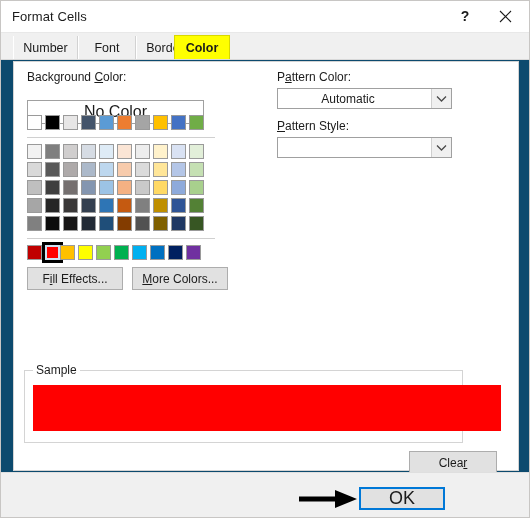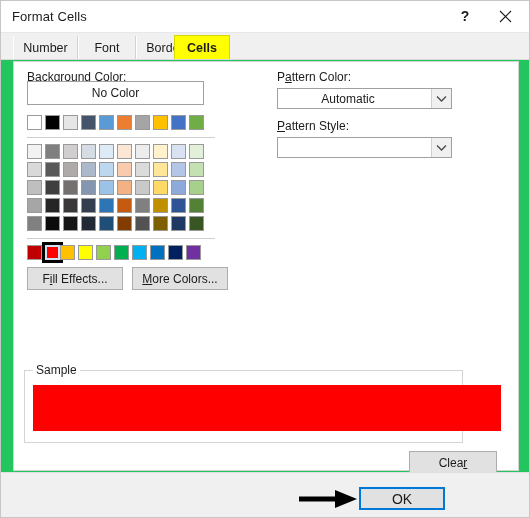--- a/index.html
+++ b/index.html
@@ -15,21 +15,21 @@
     color: #1a1a1a;
     overflow: hidden;
   }
 
   #dialog {
     position: relative;
     width: 530px;
     height: 518px;
     box-sizing: border-box;
     border: 1px solid #c8c6c4;
-    background: #22c55e;
+    background: #0c4a6e;
   }
 
   
   #titlebar {
     position: relative;
     height: 31px;
     background: #ffffff;
     border-bottom: 1px solid #e8e8e8;
   }
   #title-text {
@@ -105,30 +105,30 @@
     font-size: 12px;
     color: #1b1b1b;
     white-space: nowrap;
   }
   .field-label u { text-decoration: underline; }
 
   
   #no-color-button {
     position: absolute;
     left: 13px;
-    top: 19px;
+    top: 38px;
     width: 177px;
     height: 24px;
     box-sizing: border-box;
     background: #ffffff;
     border: 1px solid #a0a0a0;
     display: flex;
     align-items: center;
     justify-content: center;
-    font-size: 12px;
+    font-size: 16px;
     color: #1b1b1b;
     cursor: default;
   }
 
   
   .swatch-row {
     position: absolute;
     height: 17px;
   }
   .swatch {
@@ -255,21 +255,21 @@
     left: 358px;
     top: 486px;
     width: 86px;
     height: 23px;
     box-sizing: border-box;
     background: #e1e1e1;
     border: 2px solid #0078d7;
     display: flex;
     align-items: center;
     justify-content: center;
-    font-size: 14px;
+    font-size: 18px;
     color: #1b1b1b;
     cursor: default;
   }
   #cancel-button {
     position: absolute;
     left: 450px;
     top: 486px;
     width: 70px;
     height: 23px;
     box-sizing: border-box;
@@ -305,21 +305,21 @@
       <svg width="13" height="13" viewBox="0 0 13 13" aria-hidden="true">
         <path d="M1 1 L12 12 M12 1 L1 12" stroke="#1b1b1b" stroke-width="1.1" fill="none"></path>
       </svg>
     </div>
   </div>
 
   <div id="tabstrip">
     <div class="tab" id="tab-0" style="left:12px; width:65px;">Number</div>
     <div class="tab" id="tab-1" style="left:77px; width:58px;">Font</div>
     <div class="tab" id="tab-2" style="left:135px; width:58px;">Border</div>
-    <div class="tab selected" id="tab-3" style="left:173px; width:56px;">Cells</div>
+    <div class="tab selected" id="tab-3" style="left:173px; width:56px;">Color</div>
   </div>
 
   <div id="panel">
 
     <div class="field-label" style="left:13px; top:8px;">Background <u>C</u>olor:</div>
 
     <div id="no-color-button">No Color</div>
 
     <div class="swatch-row" id="theme-row" style="left:13px; top:53px; width:190px;">
         <div class="swatch" style="background: rgb(255, 255, 255);"></div>

